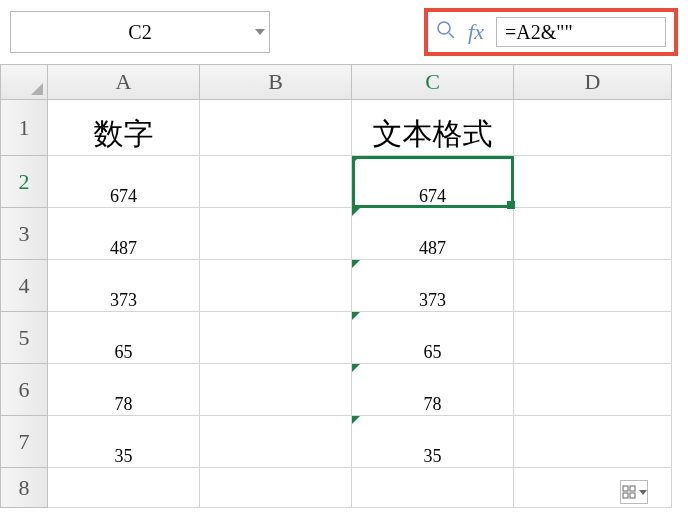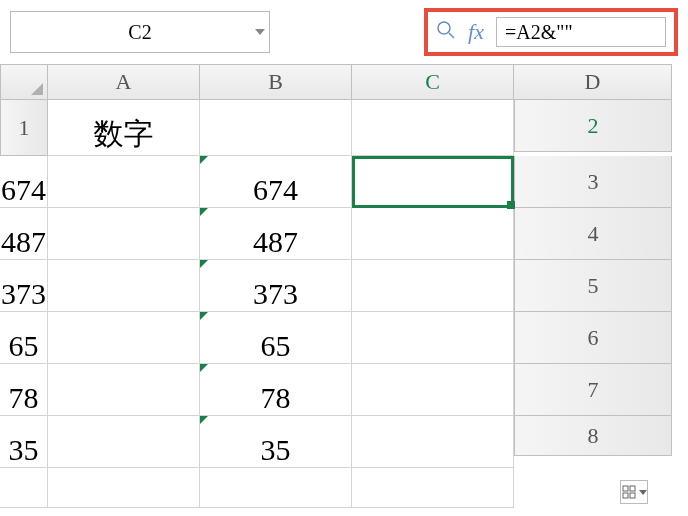--- a/index.html
+++ b/index.html
@@ -133,21 +133,21 @@
     
     .cell {
       border-right: 1px solid #d4d4d4;
       border-bottom: 1px solid #d4d4d4;
       display: flex;
       align-items: flex-end;
       justify-content: center;
       background: #fff;
     }
     
-    .cell-text { font-size: 30px; font-family: "Times New Roman", serif; }
+    .cell-text { font-size: 18px; font-family: "Times New Roman", serif; }
     .cell-hdr { font-size: 30px; font-family: "SimSun", serif; }
     
     .num-marker {
       position: relative;
     }
     .num-marker::before {
       content: '';
       position: absolute;
       left: 0;
       top: 0;
@@ -222,20 +222,23 @@
   <div class="col-header">A</div>
   <div class="col-header">B</div>
   <div class="col-header active">C</div>
   <div class="col-header">D</div>
 
   <div class="row-header row-1" style="height:56px">1</div>
   <div class="cell row-1">
       <span class="cell-hdr">数字</span>
     </div>
   <div class="cell row-1"></div>
+  <div class="cell row-1">
+      <span class="cell-hdr">文本格式</span>
+    </div>
   <div class="cell row-1"></div>
 
   <div class="row-header active" style="height:52px">2</div>
   <div class="cell" style="height:52px">
       <span class="cell-text">674</span>
     </div>
   <div class="cell" style="height:52px"></div>
   <div class="cell num-marker" style="height:52px;position:relative">
       <span class="cell-text">674</span>
     </div>

